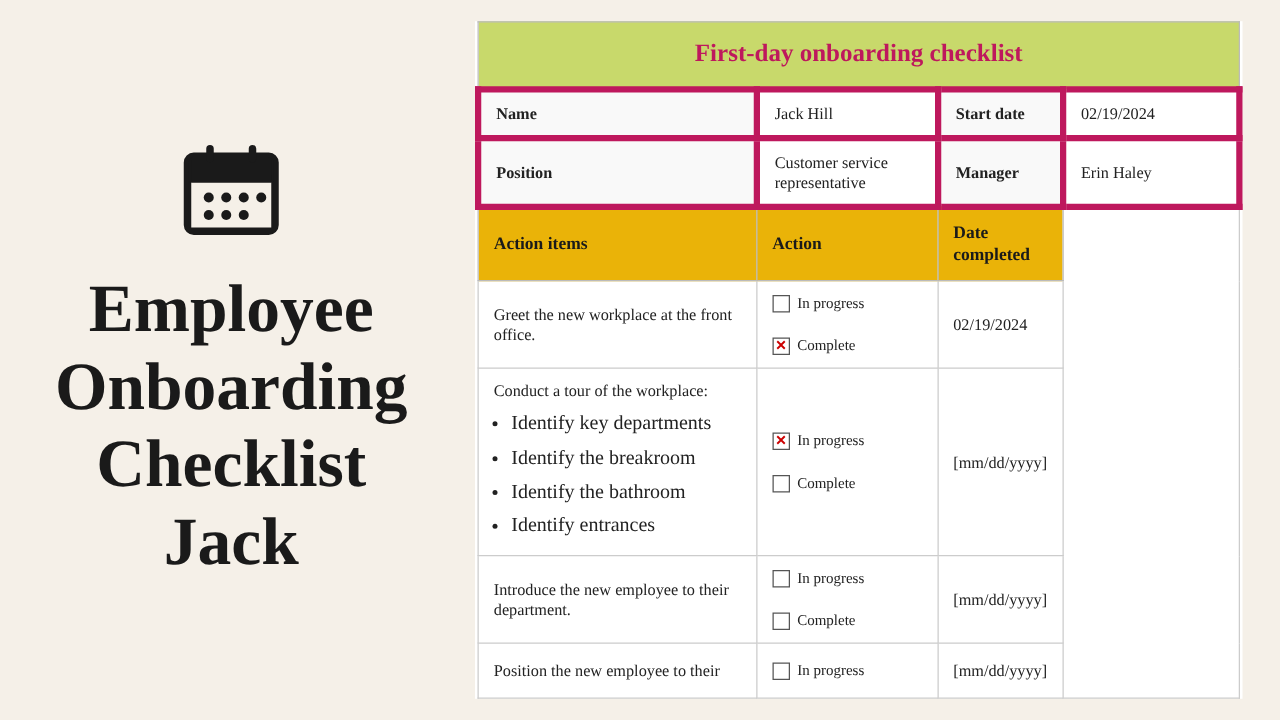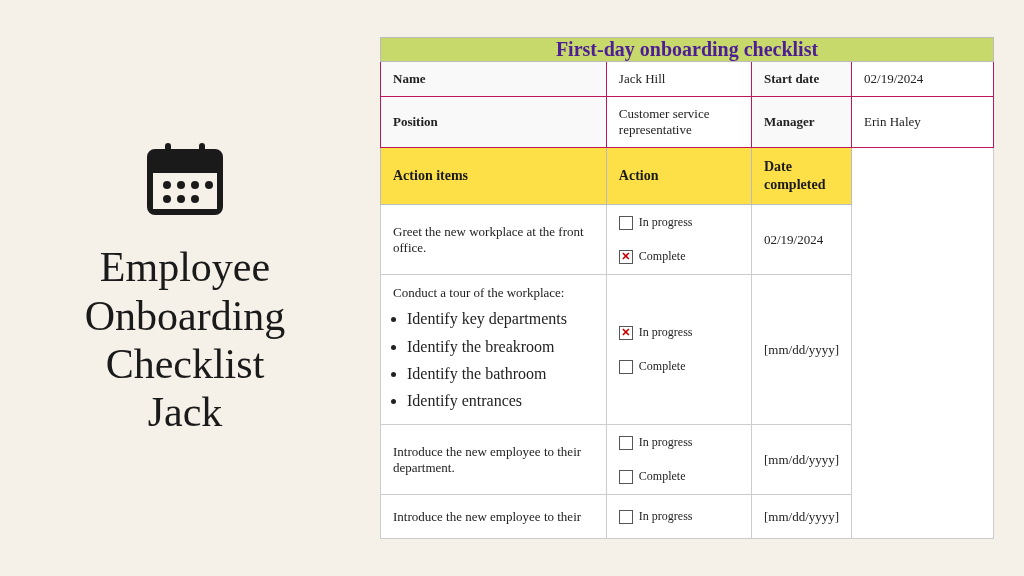--- a/index.html
+++ b/index.html
@@ -23,22 +23,22 @@
       padding: 40px;
     }
 
     .calendar-icon {
       width: 80px;
       height: 80px;
       margin-bottom: 24px;
     }
 
     .left-title {
-      font-size: 42px;
-      font-weight: 400;
+      font-size: 54px;
+      font-weight: 700;
       color: #1a1a1a;
       text-align: center;
       line-height: 1.15;
       font-family: Georgia, serif;
     }
 
     .right-panel {
       flex: 1;
       padding: 20px 30px 20px 10px;
       overflow: hidden;
@@ -47,46 +47,47 @@
     .checklist-table {
       width: 100%;
       border-collapse: collapse;
       background: white;
       border: 1px solid #ccc;
     }
 
     .checklist-header {
       background-color: #c8d96b;
       text-align: center;
+      padding: 14px;
       font-size: 20px;
       font-weight: bold;
-      color: #4c1d95;
+      color: #be185d;
       border: 1px solid #bbb;
     }
 
     .info-row td {
-      border: 1px solid #be185d;
+      border: 5px solid #be185d;
       padding: 9px 12px;
       font-size: 13px;
       color: #222;
       vertical-align: middle;
     }
 
     .info-label {
       font-weight: bold;
       background: #f9f9f9;
       width: 80px;
     }
 
     .info-value {
       width: 160px;
     }
 
     .action-header {
-      background-color: #fde047;
+      background-color: #eab308;
     }
 
     .action-header td {
       border: 1px solid #bbb;
       padding: 10px 12px;
       font-size: 14px;
       font-weight: bold;
       color: #1a1a1a;
     }
 
@@ -255,21 +256,21 @@
             <div class="checkbox-item">
               <div class="cb"></div>
               <span>Complete</span>
             </div>
           </div>
         </td>
         <td class="date-col">[mm/dd/yyyy]</td>
       </tr>
 
       <tr class="checklist-row" style="height:44px;">
-        <td class="action-col">Introduce the new employee to their</td>
+        <td class="action-col">Position the new employee to their</td>
         <td class="status-col">
           <div class="checkbox-group">
             <div class="checkbox-item">
               <div class="cb"></div>
               <span>In progress</span>
             </div>
           </div>
         </td>
         <td class="date-col">[mm/dd/yyyy]</td>
       </tr>

